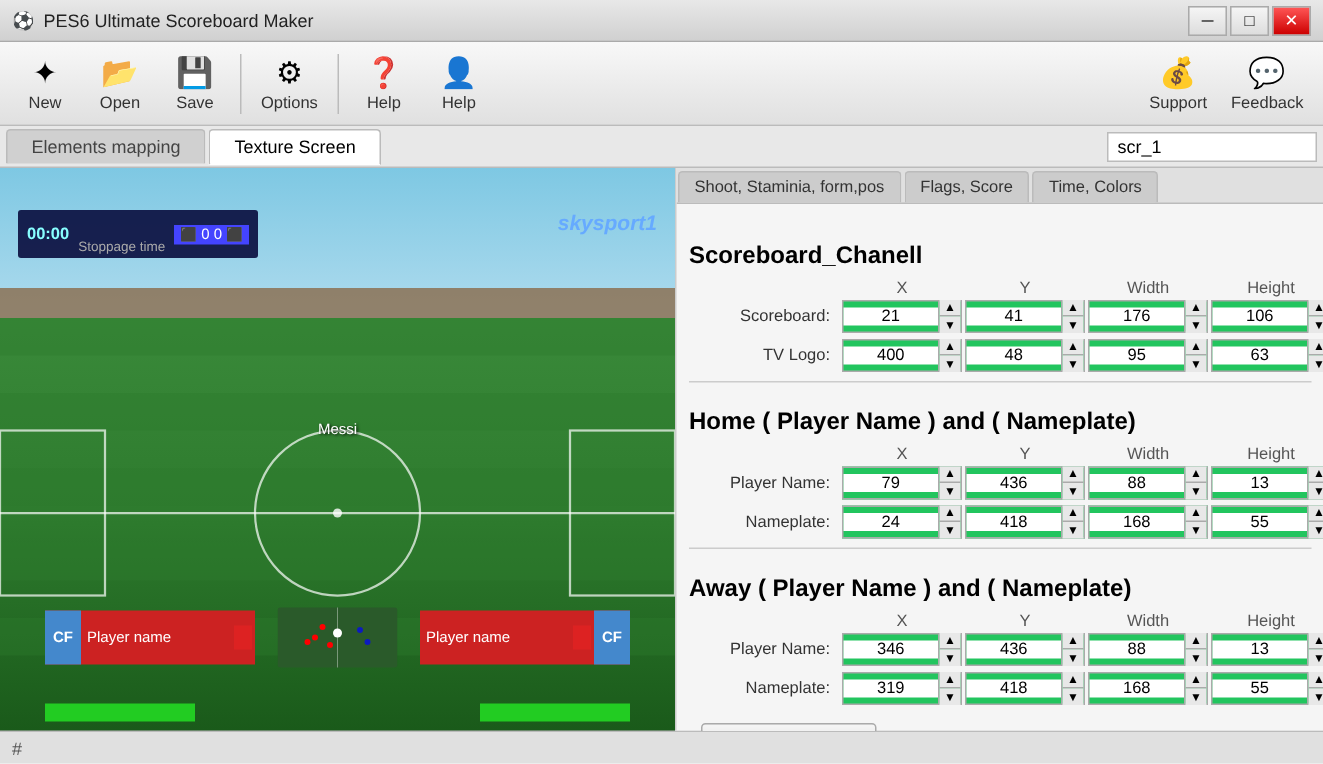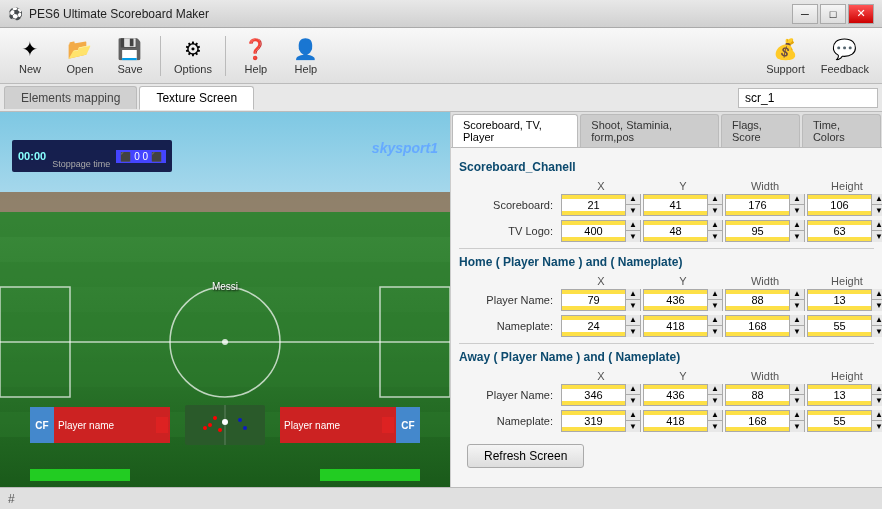--- a/index.html
+++ b/index.html
@@ -125,45 +125,45 @@
       border-radius: 3px 3px 0 0;
     }
     .sub-tab.active { background: white; color: #000; }
 
     
     #settings {
       padding: 8px;
       overflow-y: auto;
     }
     .section-title {
-      font-size: 12px;
+      font-size: 16px;
       font-weight: bold;
-      color: #0c4a6e;
+      color: #000000;
       margin-bottom: 6px;
-      margin-top: 4px;
+      margin-top: 18px;
     }
     .coord-grid {
       display: grid;
       grid-template-columns: 100px 80px 80px 80px 80px;
       gap: 2px;
       align-items: center;
       margin-bottom: 4px;
     }
     .coord-header {
       display: grid;
       grid-template-columns: 100px 80px 80px 80px 80px;
       gap: 2px;
       margin-bottom: 2px;
     }
     .col-hdr { text-align: center; font-size: 11px; color: #555; }
     .row-label { font-size: 11px; color: #333; text-align: right; padding-right: 6px; }
     .spin-box {
       display: flex;
       border: 1px solid #aaa;
-      background: #fde047;
+      background: #22c55e;
       height: 22px;
       align-items: center;
     }
     .spin-val {
       flex: 1;
       text-align: center;
       font-size: 11px;
       border: none;
       outline: none;
       width: 40px;
@@ -457,21 +457,20 @@
       </div>
 
       <div class="preview-green-bar-left"></div>
       <div class="preview-green-bar-right"></div>
     </div>
   </div>
 
   <div id="right-panel">
 
     <div id="sub-tabs">
-      <div class="sub-tab active">Scoreboard, TV, Player</div>
       <div class="sub-tab">Shoot, Staminia, form,pos</div>
       <div class="sub-tab">Flags, Score</div>
       <div class="sub-tab">Time, Colors</div>
     </div>
 
     <div id="settings">
 
       
       <div class="section-title">Scoreboard_Chanell</div>
 

